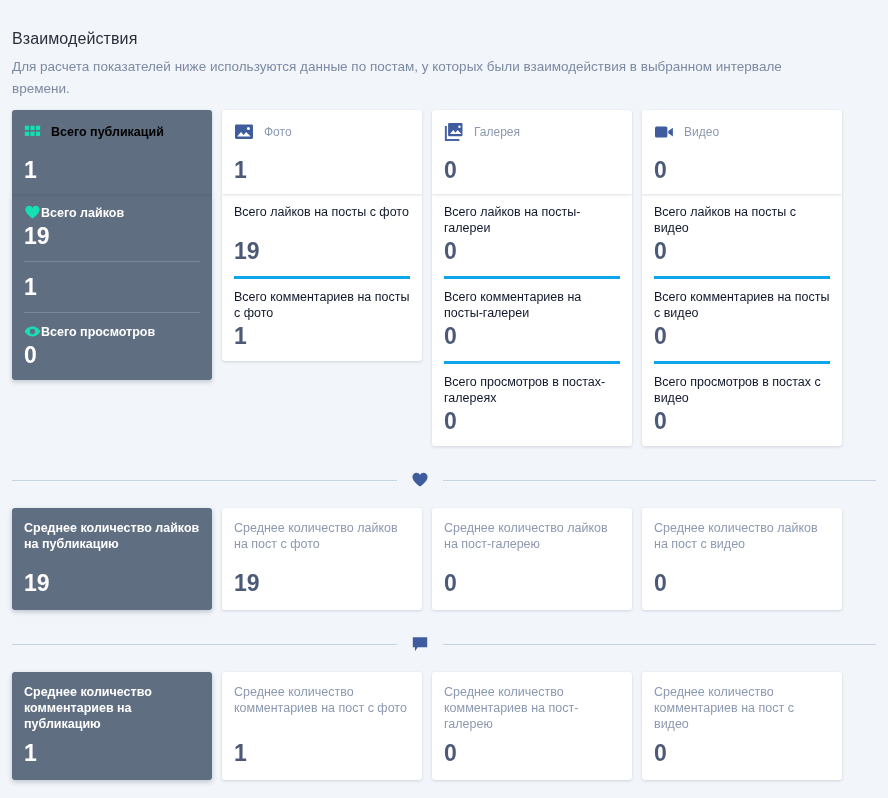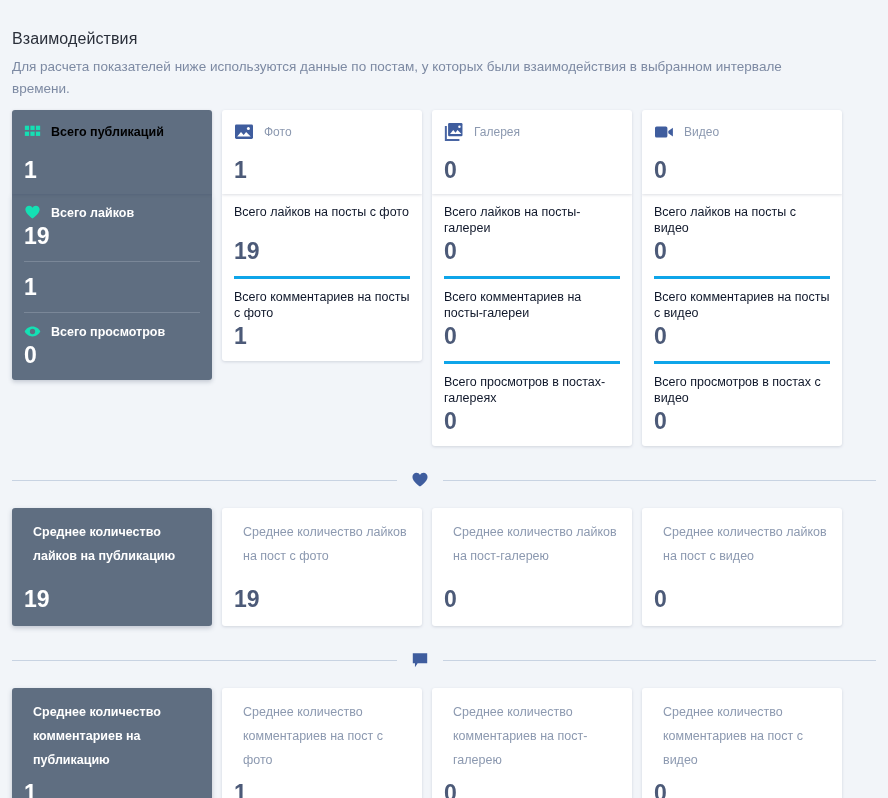--- a/index.html
+++ b/index.html
@@ -88,21 +88,21 @@
   .body-card.dark .metric { border-top:1px solid #7a8798; }
   .body-card.dark .metric:first-child { border-top:none; }
 
   .metric-label {
     font-size: 12.5px;
     line-height: 16px;
     color: #0f172a;
     min-height: 32px;
   }
   .body-card.dark .metric-label { color:#ffffff; font-weight:700; min-height:16px; }
-  .metric-dark-row { display:flex; align-items:center; gap:10px; }
+  .metric-dark-row { display:flex; align-items:center; }
   .metric-value {
     font-size: 23px;
     font-weight: 700;
     color: #4c5a78;
     line-height: 26px;
     margin-top: 2px;
   }
   .body-card.dark .metric-value { color:#ffffff; }
 
   
@@ -130,24 +130,23 @@
     box-shadow: 0 1px 3px rgba(60,72,100,.18);
     padding: 12px 12px 14px 12px;
     min-height: 88px;
   }
   .avg-card.dark {
     background:#5f6e81;
     box-shadow: 0 2px 5px rgba(60,72,100,.28);
   }
   .avg-label {
     font-size: 12.5px;
-    line-height: 24px;
+    line-height: 16px;
     color:#8c99b0;
     min-height: 32px;
-    margin-left: 9px;
   }
   .avg-card.dark .avg-label { color:#ffffff; font-weight:700; }
   .avg-value {
     font-size: 23px;
     font-weight:700;
     color:#4c5a78;
     line-height:26px;
     margin-top: 18px;
   }
   .avg-card.dark .avg-value { color:#ffffff; }

